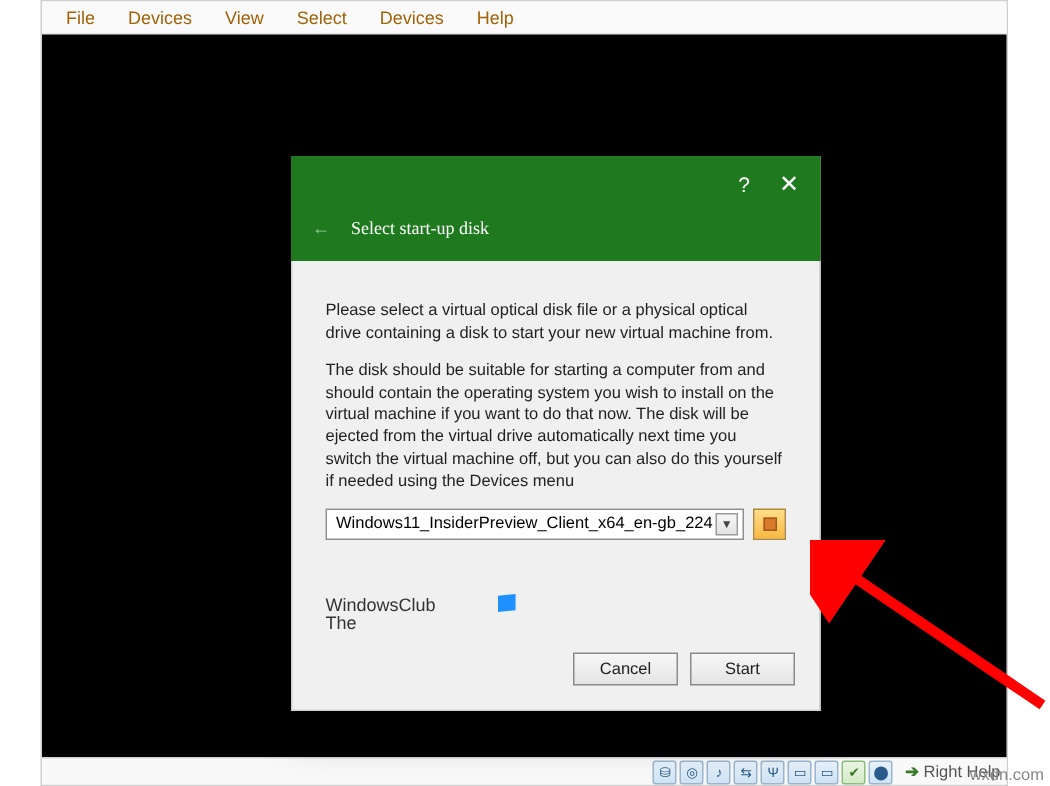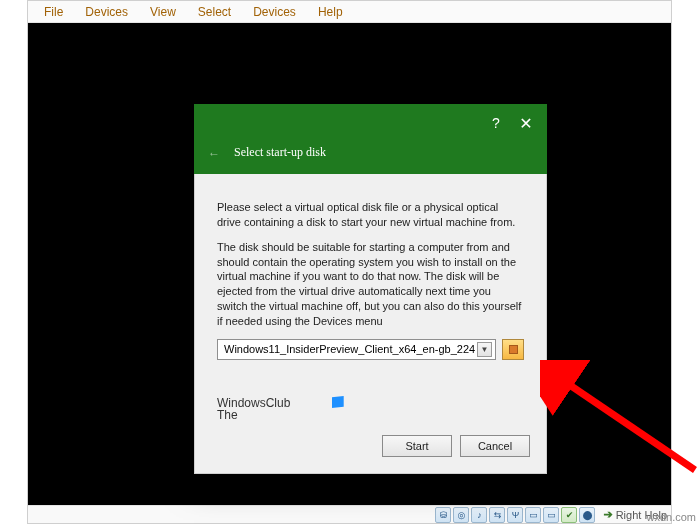--- a/index.html
+++ b/index.html
@@ -199,22 +199,22 @@
         <span class="inner"></span>
       </div>
     </div>
 
     <div class="watermark">
       <div><span>WindowsClub</span> <span class="flag"></span></div>
       <div>The</div>
     </div>
 
     <div class="button-row">
+      <div class="btn">Cancel</div>
       <div class="btn">Start</div>
-      <div class="btn">Cancel</div>
     </div>
   </div>
 </div>
 
 <svg class="arrow-svg" width="160" height="120">
   <defs>
     <marker id="ahead" markerWidth="14" markerHeight="14" refX="3" refY="5" orient="auto">
       <polygon points="0,0 12,5 0,10" fill="#ff0000"></polygon>
     </marker>
   </defs>

